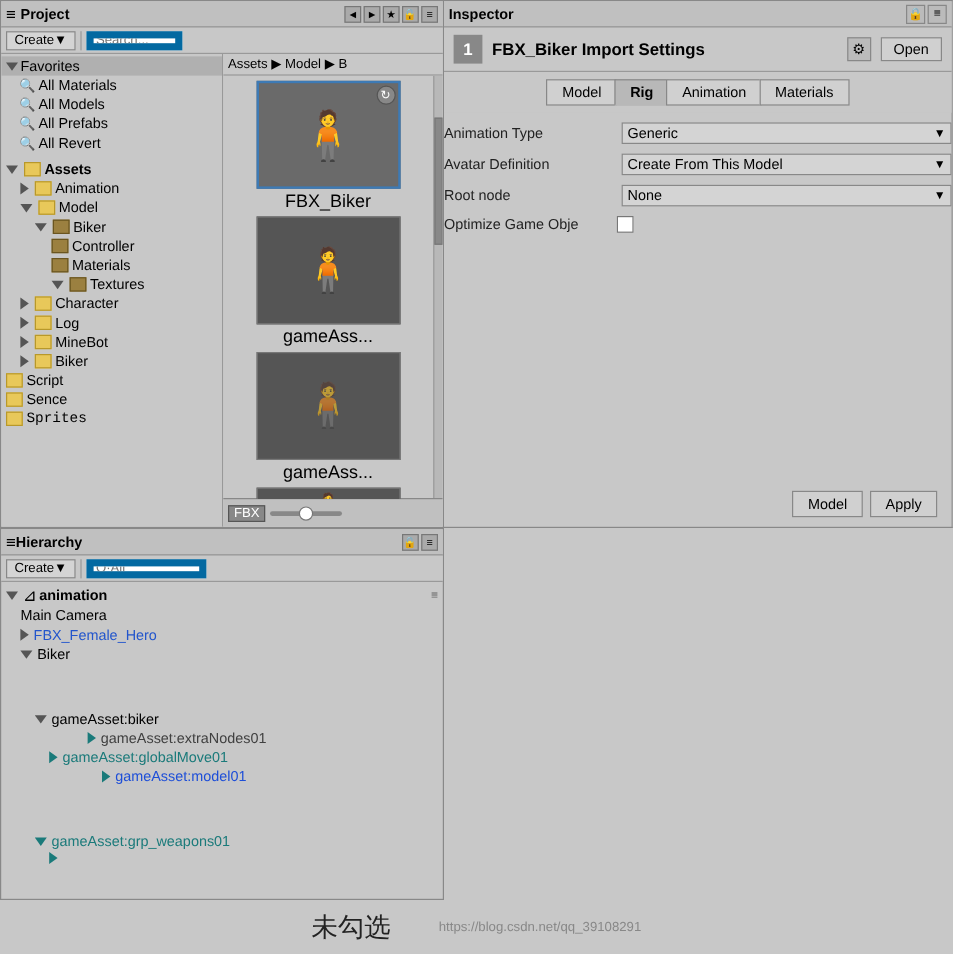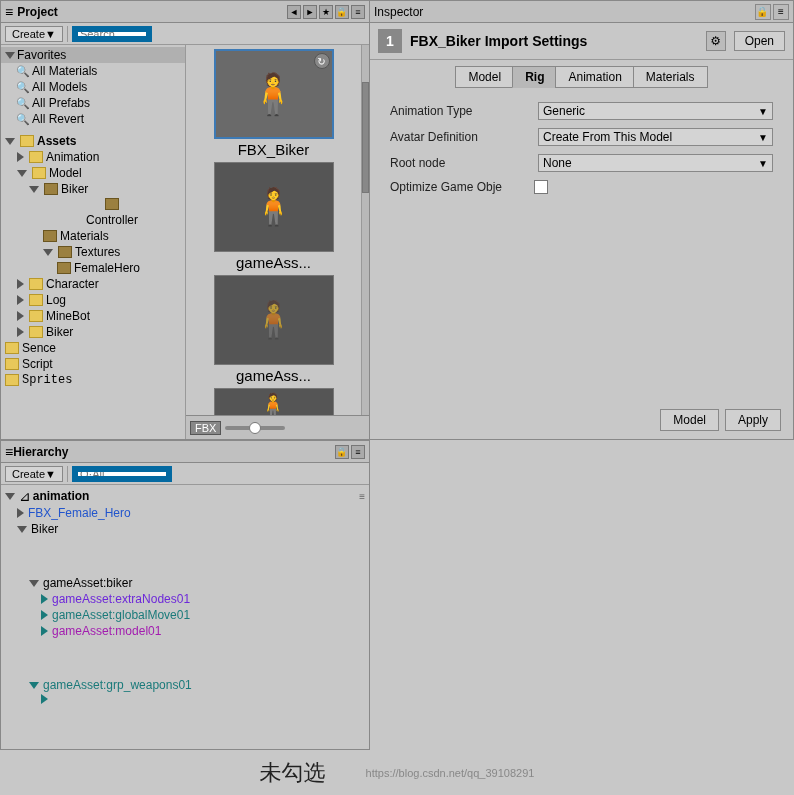--- a/index.html
+++ b/index.html
@@ -271,21 +271,21 @@
     .inspector-header {
       background: #c0c0c0;
       border-bottom: 1px solid #888;
       padding: 2px 4px;
       display: flex;
       align-items: center;
       height: 22px;
     }
 
     .inspector-title {
-      font-weight: normal;
+      font-weight: bold;
       font-size: 12px;
     }
 
     .inspector-controls {
       margin-left: auto;
       display: flex;
       gap: 2px;
     }
 
     .insp-btn {
@@ -371,21 +371,21 @@
       margin: 0 -1px;
     }
 
     .tab-btn.active {
       background: #b8b8b8;
       border-bottom: 1px solid #b8b8b8;
       font-weight: bold;
     }
 
     .properties-area {
-      padding: 8px 20px;
+      padding: 8px 0;
       display: flex;
       flex-direction: column;
       gap: 8px;
       justify-content: space-between;
     }
 
     .prop-row {
       display: flex;
       align-items: center;
       gap: 8px;
@@ -626,37 +626,33 @@
         <span class="tri-down"></span>
         <span class="folder-icon"></span>
         <span>Model</span>
       </div>
 
       <div class="tree-item" style="padding-left:28px;">
         <span class="tri-down"></span>
         <span class="folder-icon-dark"></span>
         <span>Biker</span>
       </div>
-      <div class="tree-item" style="padding-left:42px;flex-direction:column;">
+      <div class="tree-item" style="padding-left:42px;">
         <span class="folder-icon-dark"></span>
         <span>Controller</span>
       </div>
       <div class="tree-item" style="padding-left:42px;">
         <span class="folder-icon-dark"></span>
         <span>Materials</span>
       </div>
       <div class="tree-item" style="padding-left:42px;">
         <span class="tri-down"></span>
         <span class="folder-icon-dark"></span>
         <span>Textures</span>
       </div>
-      <div class="tree-item" style="padding-left:56px;">
-        <span class="folder-icon-dark"></span>
-        <span>FemaleHero</span>
-      </div>
 
       <div class="tree-item" style="padding-left:16px;">
         <span class="tri-right"></span>
         <span class="folder-icon"></span>
         <span>Character</span>
       </div>
       <div class="tree-item" style="padding-left:16px;">
         <span class="tri-right"></span>
         <span class="folder-icon"></span>
         <span>Log</span>
@@ -666,33 +662,34 @@
         <span class="folder-icon"></span>
         <span>MineBot</span>
       </div>
       <div class="tree-item" style="padding-left:16px;">
         <span class="tri-right"></span>
         <span class="folder-icon"></span>
         <span>Biker</span>
       </div>
       <div class="tree-item" style="padding-left:4px;">
         <span class="folder-icon"></span>
+        <span>Script</span>
+      </div>
+      <div class="tree-item" style="padding-left:4px;">
+        <span class="folder-icon"></span>
         <span>Sence</span>
       </div>
-      <div class="tree-item" style="padding-left:4px;">
-        <span class="folder-icon"></span>
-        <span>Script</span>
-      </div>
       <div class="tree-item" style="padding-left:4px;font-family:Liberation Mono, monospace;">
         <span class="folder-icon"></span>
         <span>Sprites</span>
       </div>
     </div>
 
     <div class="assets-panel">
+      <div class="assets-breadcrumb">Assets ▶ Model ▶ B</div>
 
       <div style="display:flex; flex:1; overflow:hidden;">
         <div class="assets-grid" style="width:100%;">
 
           <div class="asset-item">
             <div class="asset-thumb asset-thumb-selected" style="background:#6a6a6a;">
               <span style="font-size:40px; color:#ddd;">🧍</span>
               <div class="asset-corner-icon">↻</div>
             </div>
             <span class="asset-label">FBX_Biker</span>
@@ -817,47 +814,50 @@
 
   <div class="hierarchy-content">
 
     <div class="h-item" style="padding-left:4px;">
       <span class="tri-down"></span>
       <span style="font-size:14px;">⊿</span>
       <strong>animation</strong>
       <span style="margin-left:auto; font-size:10px; color:#666;">≡</span>
     </div>
 
+    <div class="h-item h-indent1">
+      <span>Main Camera</span>
+    </div>
 
     <div class="h-item h-indent1" style="color:#2255cc;">
       <span class="tri-right"></span>
       <span>FBX_Female_Hero</span>
     </div>
 
     <div class="h-item h-indent1">
       <span class="tri-down"></span>
       <span>Biker</span>
     </div>
 
     <div class="h-item h-indent2">
       <span class="tri-down"></span>
       <span>gameAsset:biker</span>
     </div>
 
-    <div class="h-item h-indent3" style="color:#6d28d9;">
+    <div class="h-item h-indent3" style="color:#404040;margin-left:32px;">
       <span class="tri-right" style="border-left-color:#1a7a7a;"></span>
       <span>gameAsset:extraNodes01</span>
     </div>
 
     <div class="h-item h-indent3" style="color:#1a7a7a;">
       <span class="tri-right" style="border-left-color:#1a7a7a;"></span>
       <span>gameAsset:globalMove01</span>
     </div>
 
-    <div class="h-item h-indent3" style="color:#a21caf;">
+    <div class="h-item h-indent3" style="color:#1d4ed8;margin-left:44px;">
       <span class="tri-right" style="border-left-color:#1a7a7a;"></span>
       <span>gameAsset:model01</span>
     </div>
 
     <div class="h-item h-indent2" style="color:#1a7a7a;">
       <span class="tri-down" style="border-top-color:#1a7a7a;"></span>
       <span>gameAsset:grp_weapons01</span>
     </div>
 
     <div class="h-item h-indent3" style="color:#1a7a7a;">

